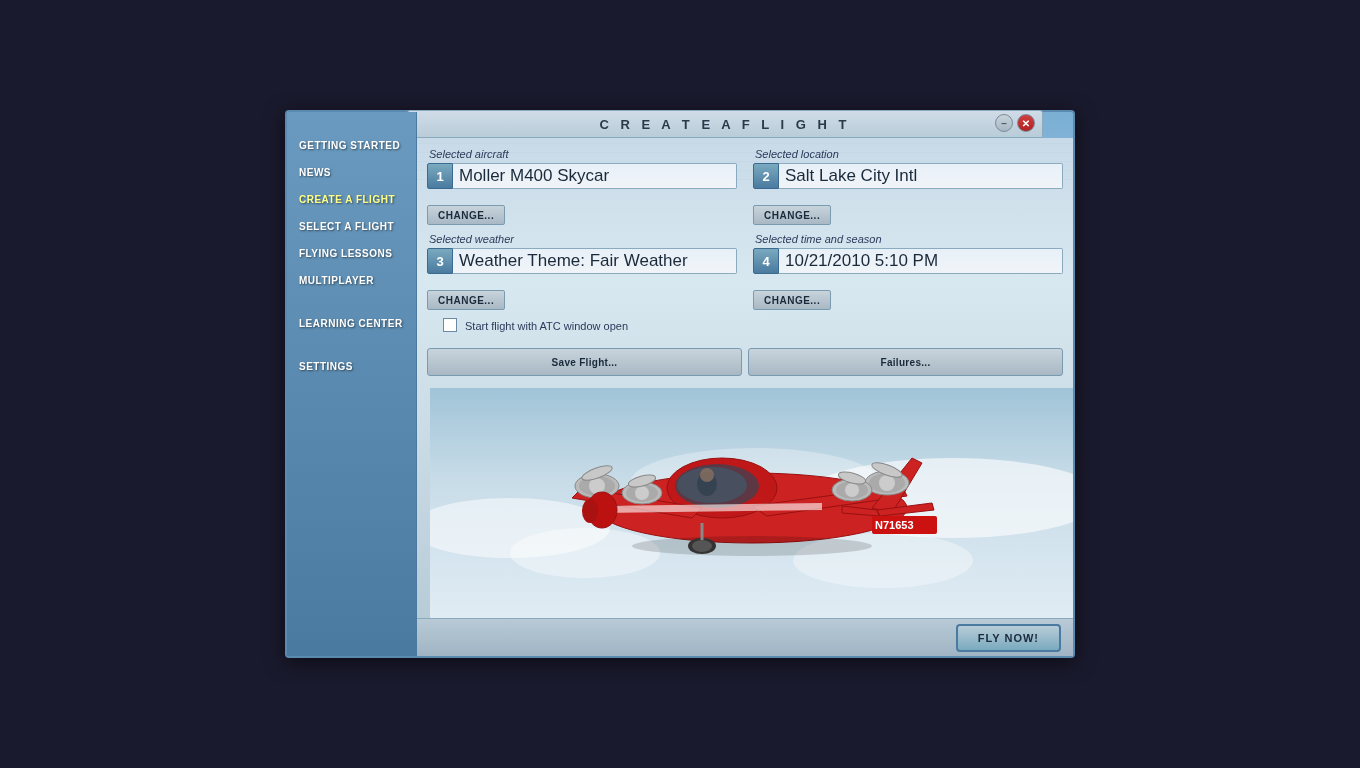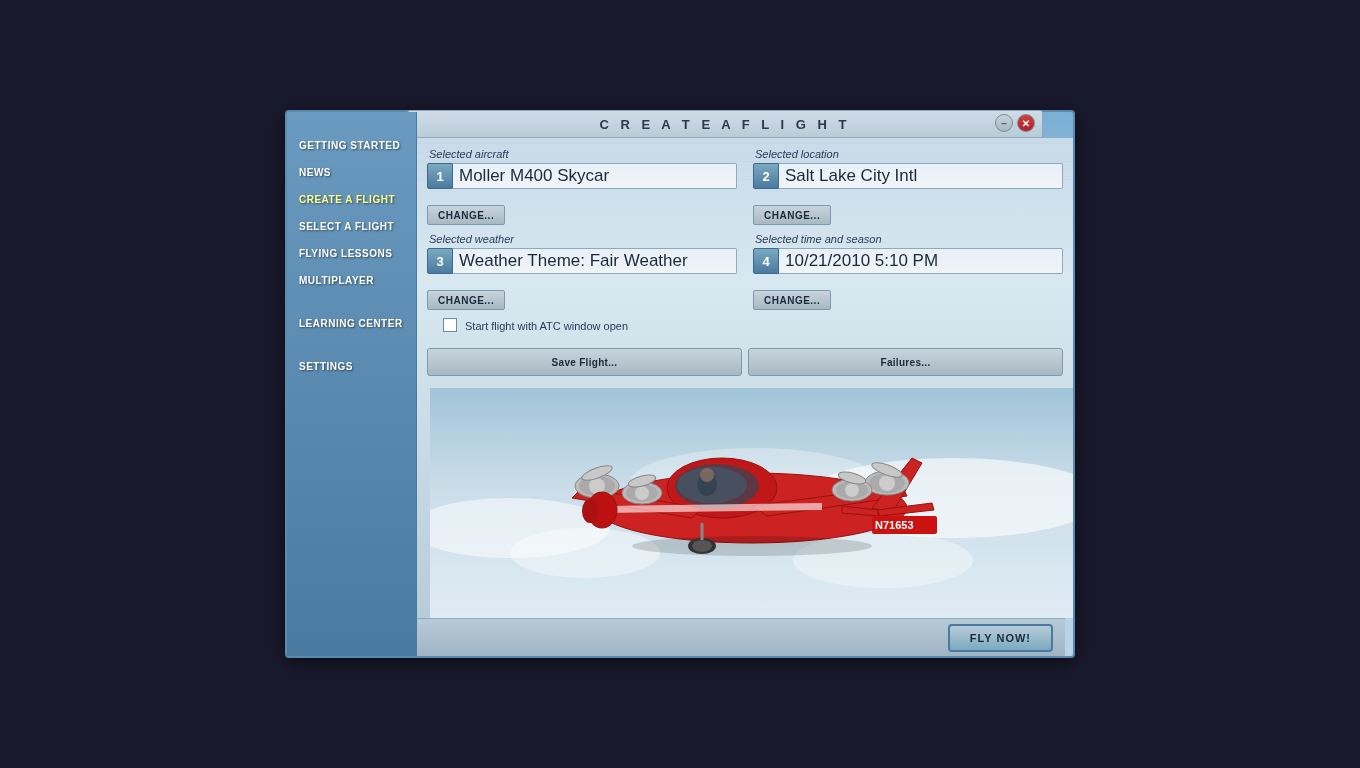--- a/index.html
+++ b/index.html
@@ -277,21 +277,21 @@
       left: 50%;
       transform: translateX(-50%);
       width: 500px;
       height: 200px;
     }
 
     .bottom-bar {
       position: absolute;
       bottom: 0;
       left: 130px;
-      right: 8px;
+      right: 0;
       height: 38px;
       background: linear-gradient(180deg, #b8cad6 0%, #a0b4c4 100%);
       border-top: 1px solid #8aaabf;
       display: flex;
       align-items: center;
       justify-content: flex-end;
       padding: 0 12px;
     }
 
     .fly-now-btn {

